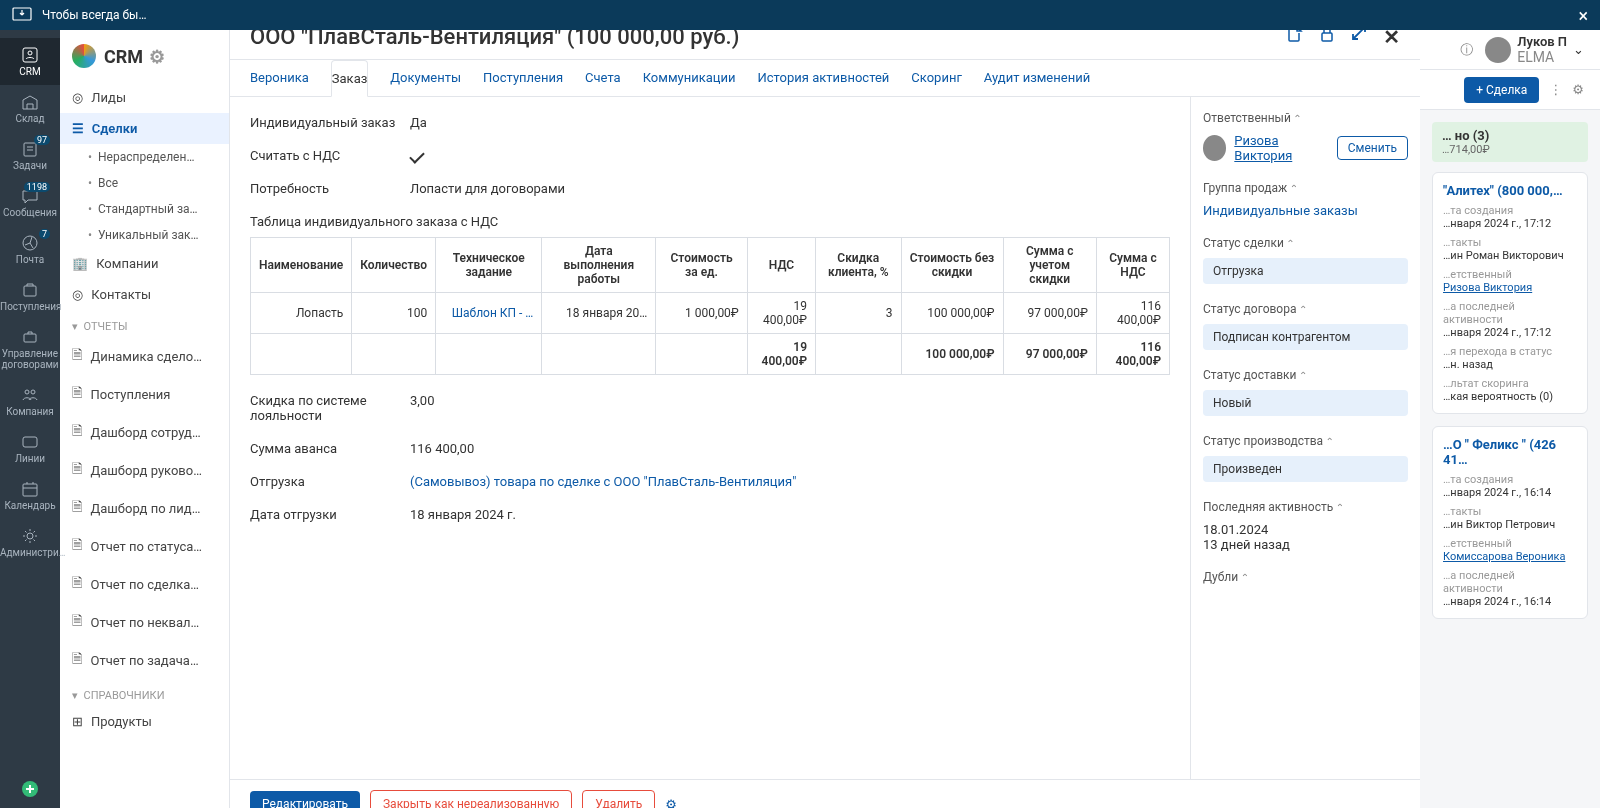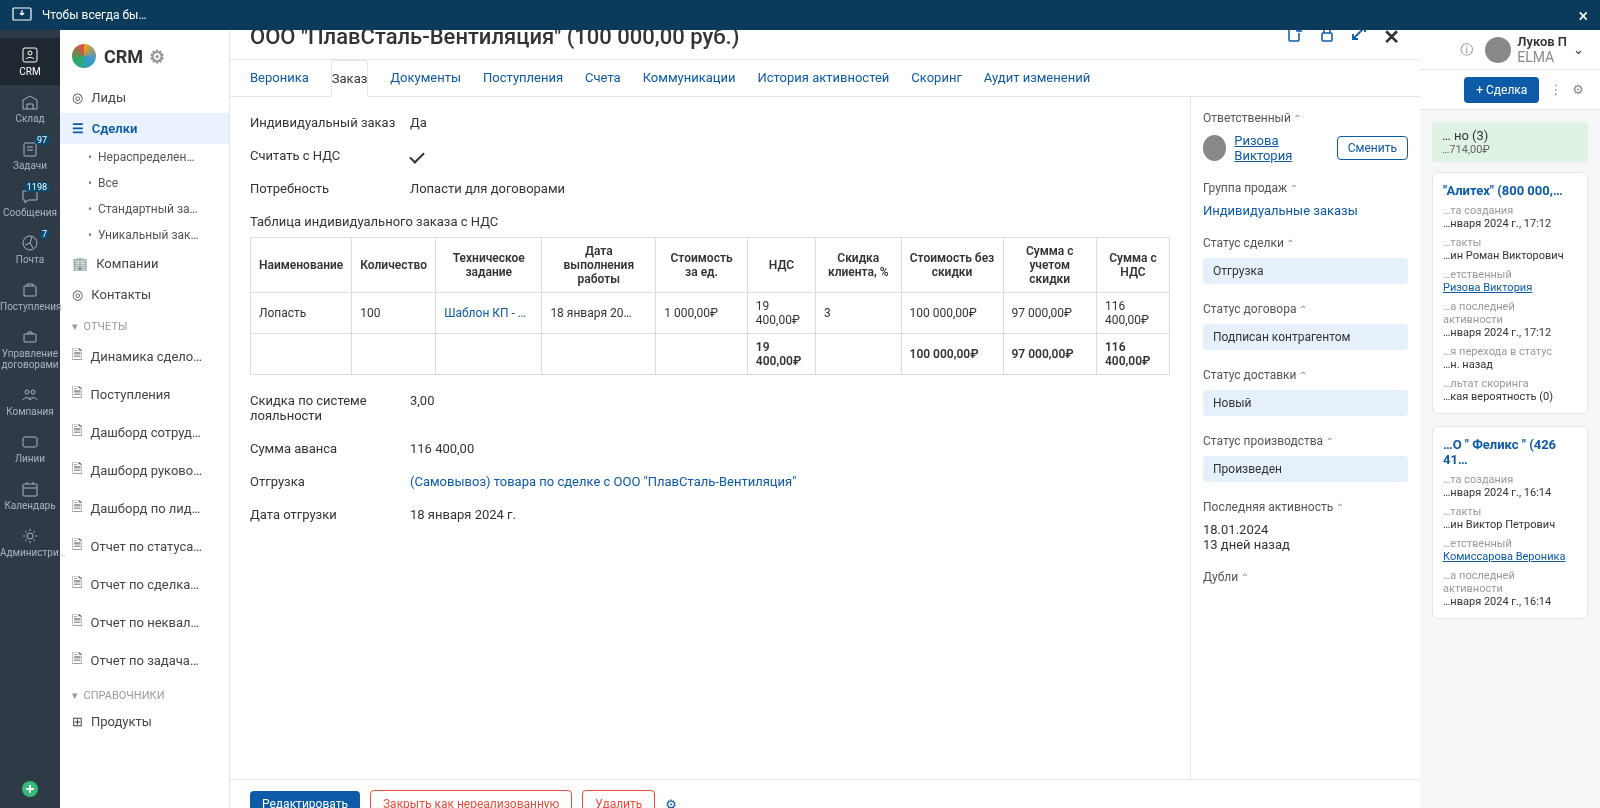--- a/index.html
+++ b/index.html
@@ -43,21 +43,21 @@
 .modal-tabs{display:flex;padding:0 20px;gap:22px;border-bottom:1px solid #e2e5ea;font-size:13px}
 .modal-tabs .tab{padding:10px 0;color:#0d5aa7;cursor:pointer}
 .modal-tabs .tab.active{color:#333;border:1px solid #e2e5ea;border-bottom:1px solid #fff;margin-bottom:-1px;padding:10px 0;border-radius:4px 4px 0 0}
 .modal-body{flex:1;display:flex;overflow:hidden}
 .form-area{flex:1;padding:18px 20px;overflow-y:auto}
 .frow{display:flex;margin-bottom:18px}
 .frow .flabel{width:160px;color:#333;font-size:13px}
 .frow .fval{flex:1;color:#333}
 .check{display:inline-block;width:14px;height:8px;border-left:2px solid #333;border-bottom:2px solid #333;transform:rotate(-45deg)}
 table.order{border-collapse:collapse;width:100%;margin:8px 0 18px;font-size:12px}
-table.order th,table.order td{border:1px solid #d9dde3;padding:6px 8px;text-align:left}
+table.order th,table.order td{border:1px solid #d9dde3;padding:6px 8px;text-align:right}
 table.order th{font-weight:600;text-align:center;vertical-align:middle}
 table.order tfoot td{font-weight:600}
 a.link{color:#0d5aa7}
 .side-panel{width:230px;border-left:1px solid #e2e5ea;padding:14px 12px;overflow-y:auto}
 .sp-section{margin-bottom:18px}
 .sp-title{font-size:12px;color:#555;margin-bottom:8px}
 .sp-title::after{content:" ⌃";font-size:10px;color:#888}
 .sp-owner{display:flex;align-items:center;gap:8px}
 .sp-owner a{color:#0d5aa7;text-decoration:underline}
 .btn-outline{border:1px solid #0d5aa7;color:#0d5aa7;background:#fff;border-radius:4px;padding:4px 10px;font-size:12px;cursor:pointer;margin-left:auto}
@@ -211,21 +211,21 @@
         <span>⌄</span>
       </div>
     </div>
     <div class="bg-toolbar">
       <button class="btn-blue">+ Сделка</button>
       <span style="color:#888">⋮</span>
       <span style="color:#888">⚙</span>
     </div>
     <div class="bg-cards" style="width:180px;position:absolute;right:0;top:80px">
       <div class="bg-col-head">
-        <div style="font-weight:400">… но (3)</div>
+        <div style="font-weight:700">… но (3)</div>
         <div style="font-size:11px;color:#666">…714,00₽</div>
       </div>
       <div class="bg-card">
         <h4>"Алитех" (800 000,…</h4>
         <div class="lbl">…та создания</div><div>…нваря 2024 г., 17:12</div>
         <div class="lbl">…такты</div><div>…ин Роман Викторович</div>
         <div class="lbl">…етственный</div><a>Ризова Виктория</a>
         <div class="lbl">…а последней активности</div><div>…нваря 2024 г., 17:12</div>
         <div class="lbl">…я перехода в статус</div><div>…н. назад</div>
         <div class="lbl">…льтат скоринга</div><div>…кая вероятность (0)</div>

